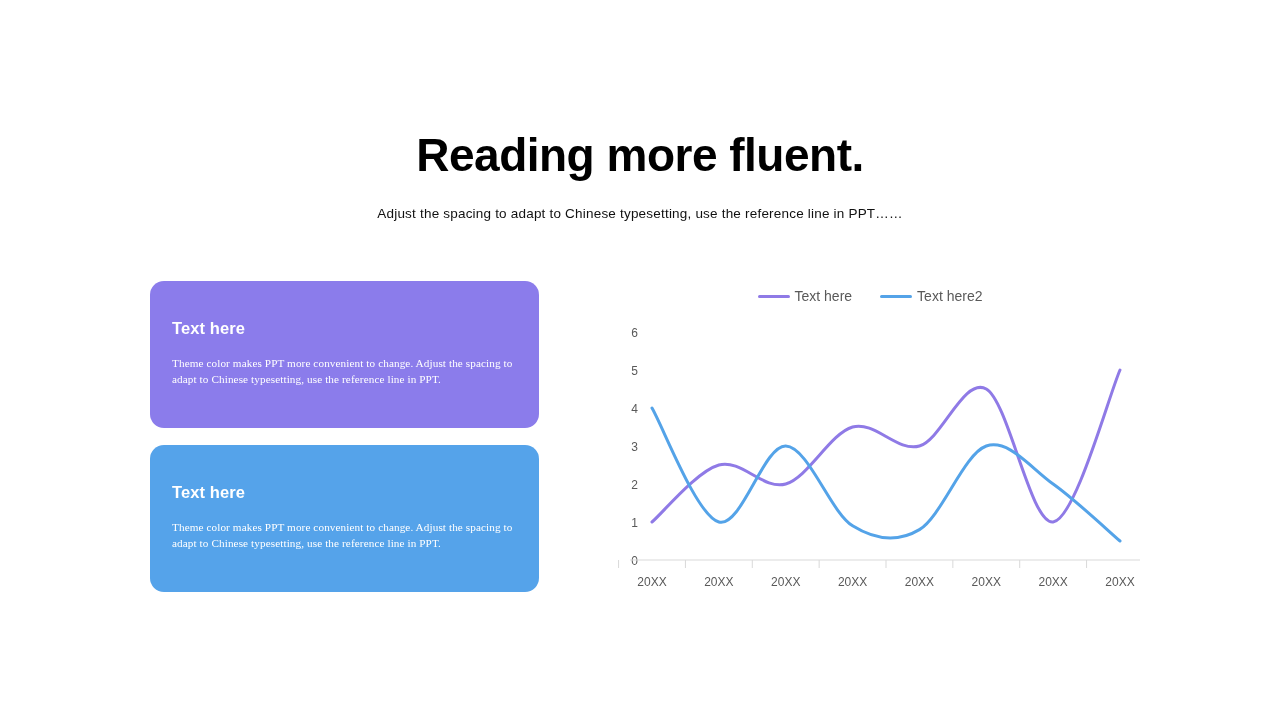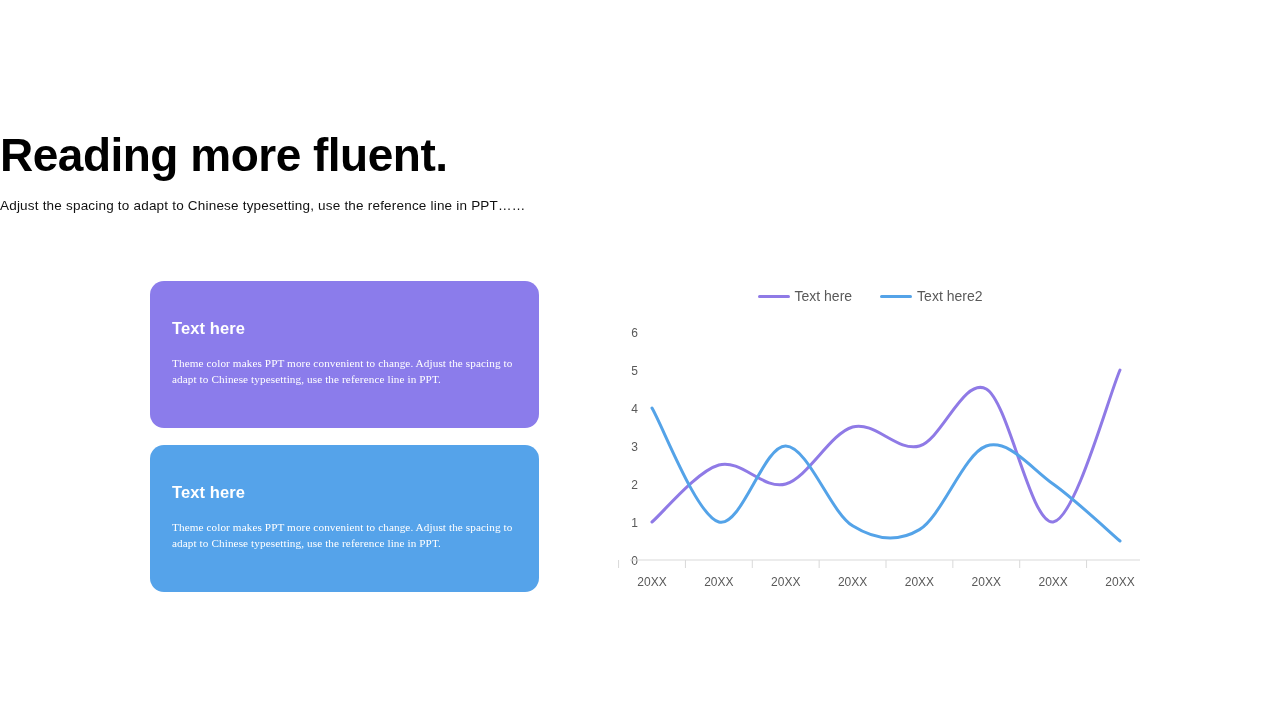--- a/index.html
+++ b/index.html
@@ -14,34 +14,34 @@
     overflow: hidden;
     position: relative;
   }
 
   
   .header {
     position: absolute;
     left: 0;
     top: 130px;
     width: 1280px;
-    text-align: left;
+    text-align: center;
   }
   .title {
     font-size: 46px;
     font-weight: bold;
     color: #000000;
     letter-spacing: -0.5px;
     line-height: 1.1;
     margin: 0;
   }
   .subtitle {
     font-size: 13.5px;
     color: #111111;
-    margin: 17px 0 0 0;
+    margin: 25px 0 0 0;
     letter-spacing: 0.2px;
   }
 
   
   .cards {
     position: absolute;
     left: 150px;
     top: 281px;
     width: 389px;
   }

